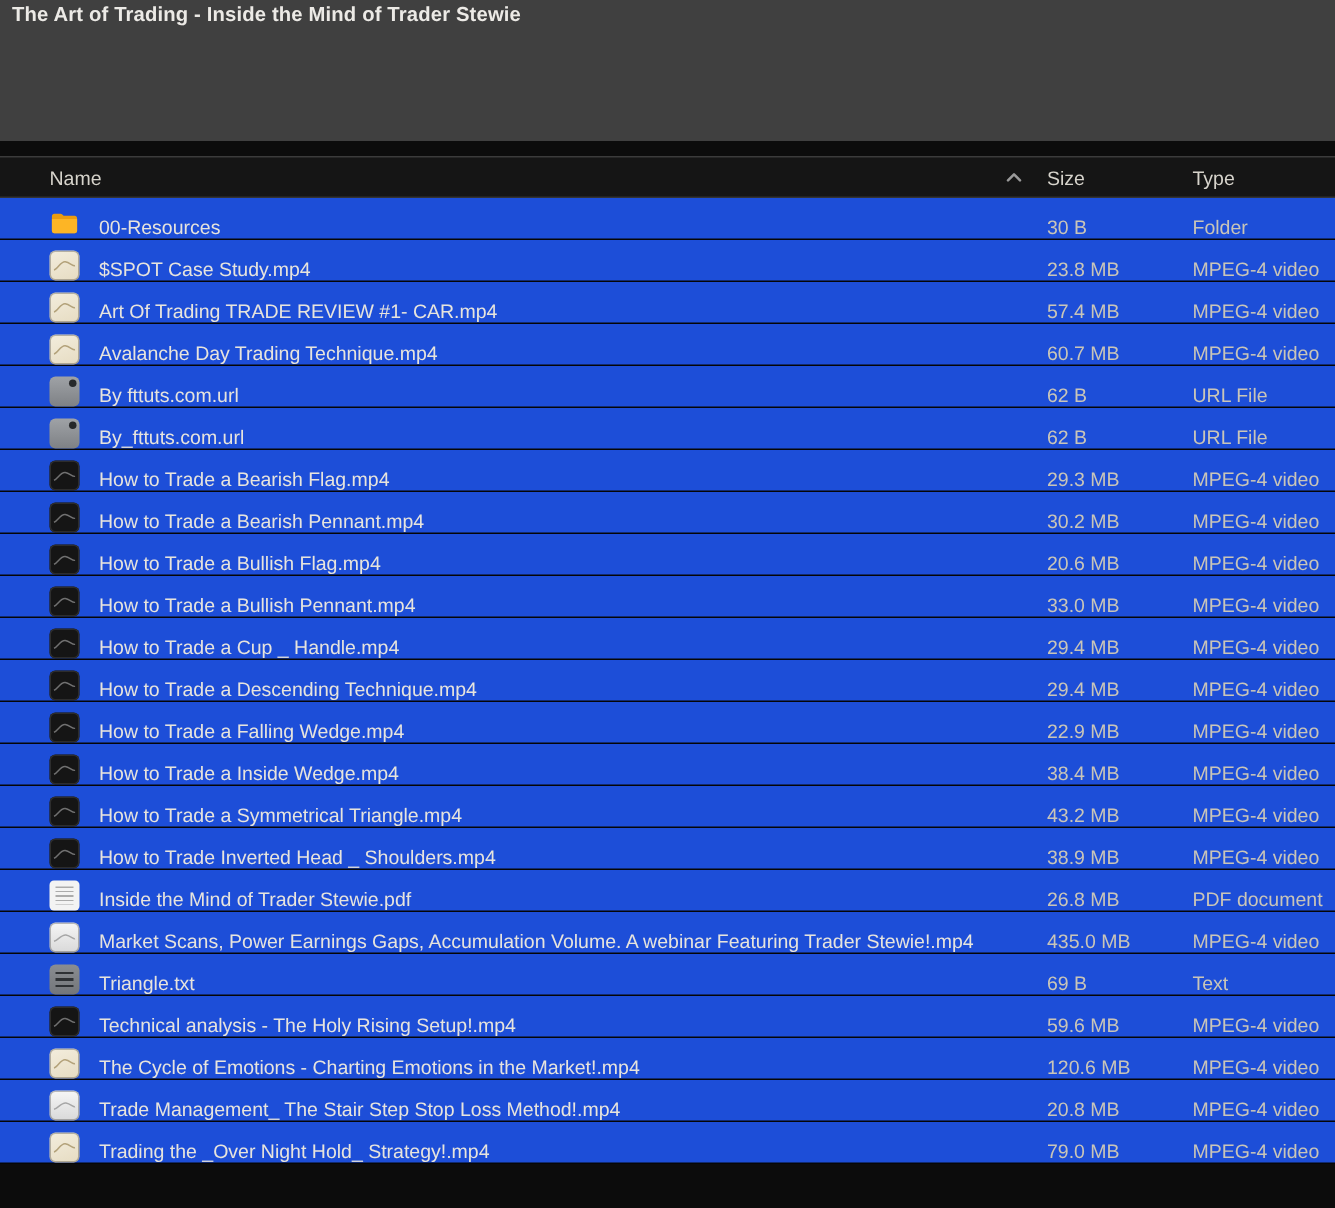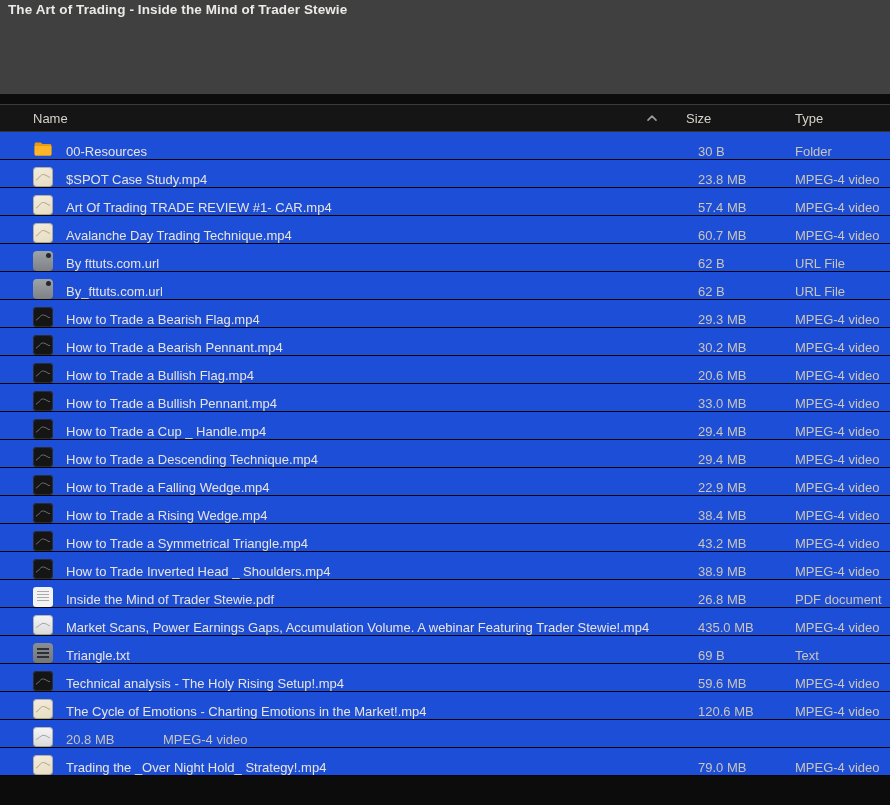--- a/index.html
+++ b/index.html
@@ -24,21 +24,20 @@
 
   .thead {
     height:28px;
     background:#151515;
     border-top:1px solid #3b3b3b;
     border-bottom:1px solid #333333;
     display:flex;
     align-items:center;
     font-size:13px;
     color:#d6d3cb;
-    gap:12px;
   }
   .thead .name-cell {
     flex:1;
     padding-left:33px;
     display:flex;
     align-items:center;
     justify-content:space-between;
   }
   .thead .sort { margin-right:16px; display:flex; align-items:center; }
   .thead .size-cell { width:97px; flex:none; }
@@ -281,21 +280,21 @@
   </div>
 
   <div class="row">
     <div class="icon-cell">
       <span class="icon video-dark">
               <svg viewBox="0 0 20 20">
                 <path d="M3 13.2c2.5-1 4.5-5.7 7.5-5.2s5 3.2 6.5 2.5" fill="none" stroke="#8f8f8f" stroke-width="1" opacity=".75"></path>
               </svg>
             </span>
     </div>
-    <div class="name">How to Trade a Rising Wedge.mp4</div>
+    <div class="name">How to Trade a Inside Wedge.mp4</div>
     <div class="size">38.4 MB</div>
     <div class="type">MPEG-4 video</div>
   </div>
 
   <div class="row">
     <div class="icon-cell">
       <span class="icon video-dark">
               <svg viewBox="0 0 20 20">
                 <path d="M3 13.2c2.5-1 4.5-5.7 7.5-5.2s5 3.2 6.5 2.5" fill="none" stroke="#8f8f8f" stroke-width="1" opacity=".75"></path>
               </svg>
@@ -377,20 +376,21 @@
   </div>
 
   <div class="row">
     <div class="icon-cell">
       <span class="icon video-white">
               <svg viewBox="0 0 20 20">
                 <path d="M3 12.5c2.5-.5 5-4.7 8-4.2s5 2.9 6 2.5" fill="none" stroke="#a6a6a6" stroke-width="1"></path>
               </svg>
             </span>
     </div>
+    <div class="name">Trade Management_ The Stair Step Stop Loss Method!.mp4</div>
     <div class="size">20.8 MB</div>
     <div class="type">MPEG-4 video</div>
   </div>
 
   <div class="row">
     <div class="icon-cell">
       <span class="icon video-light">
               <svg viewBox="0 0 20 20">
                 <path d="M3 13c2.5-.5 4.5-6 7.5-5.5s5 3 6.5 2.7" fill="none" stroke="#b3a27a" stroke-width="1"></path>
               </svg>

